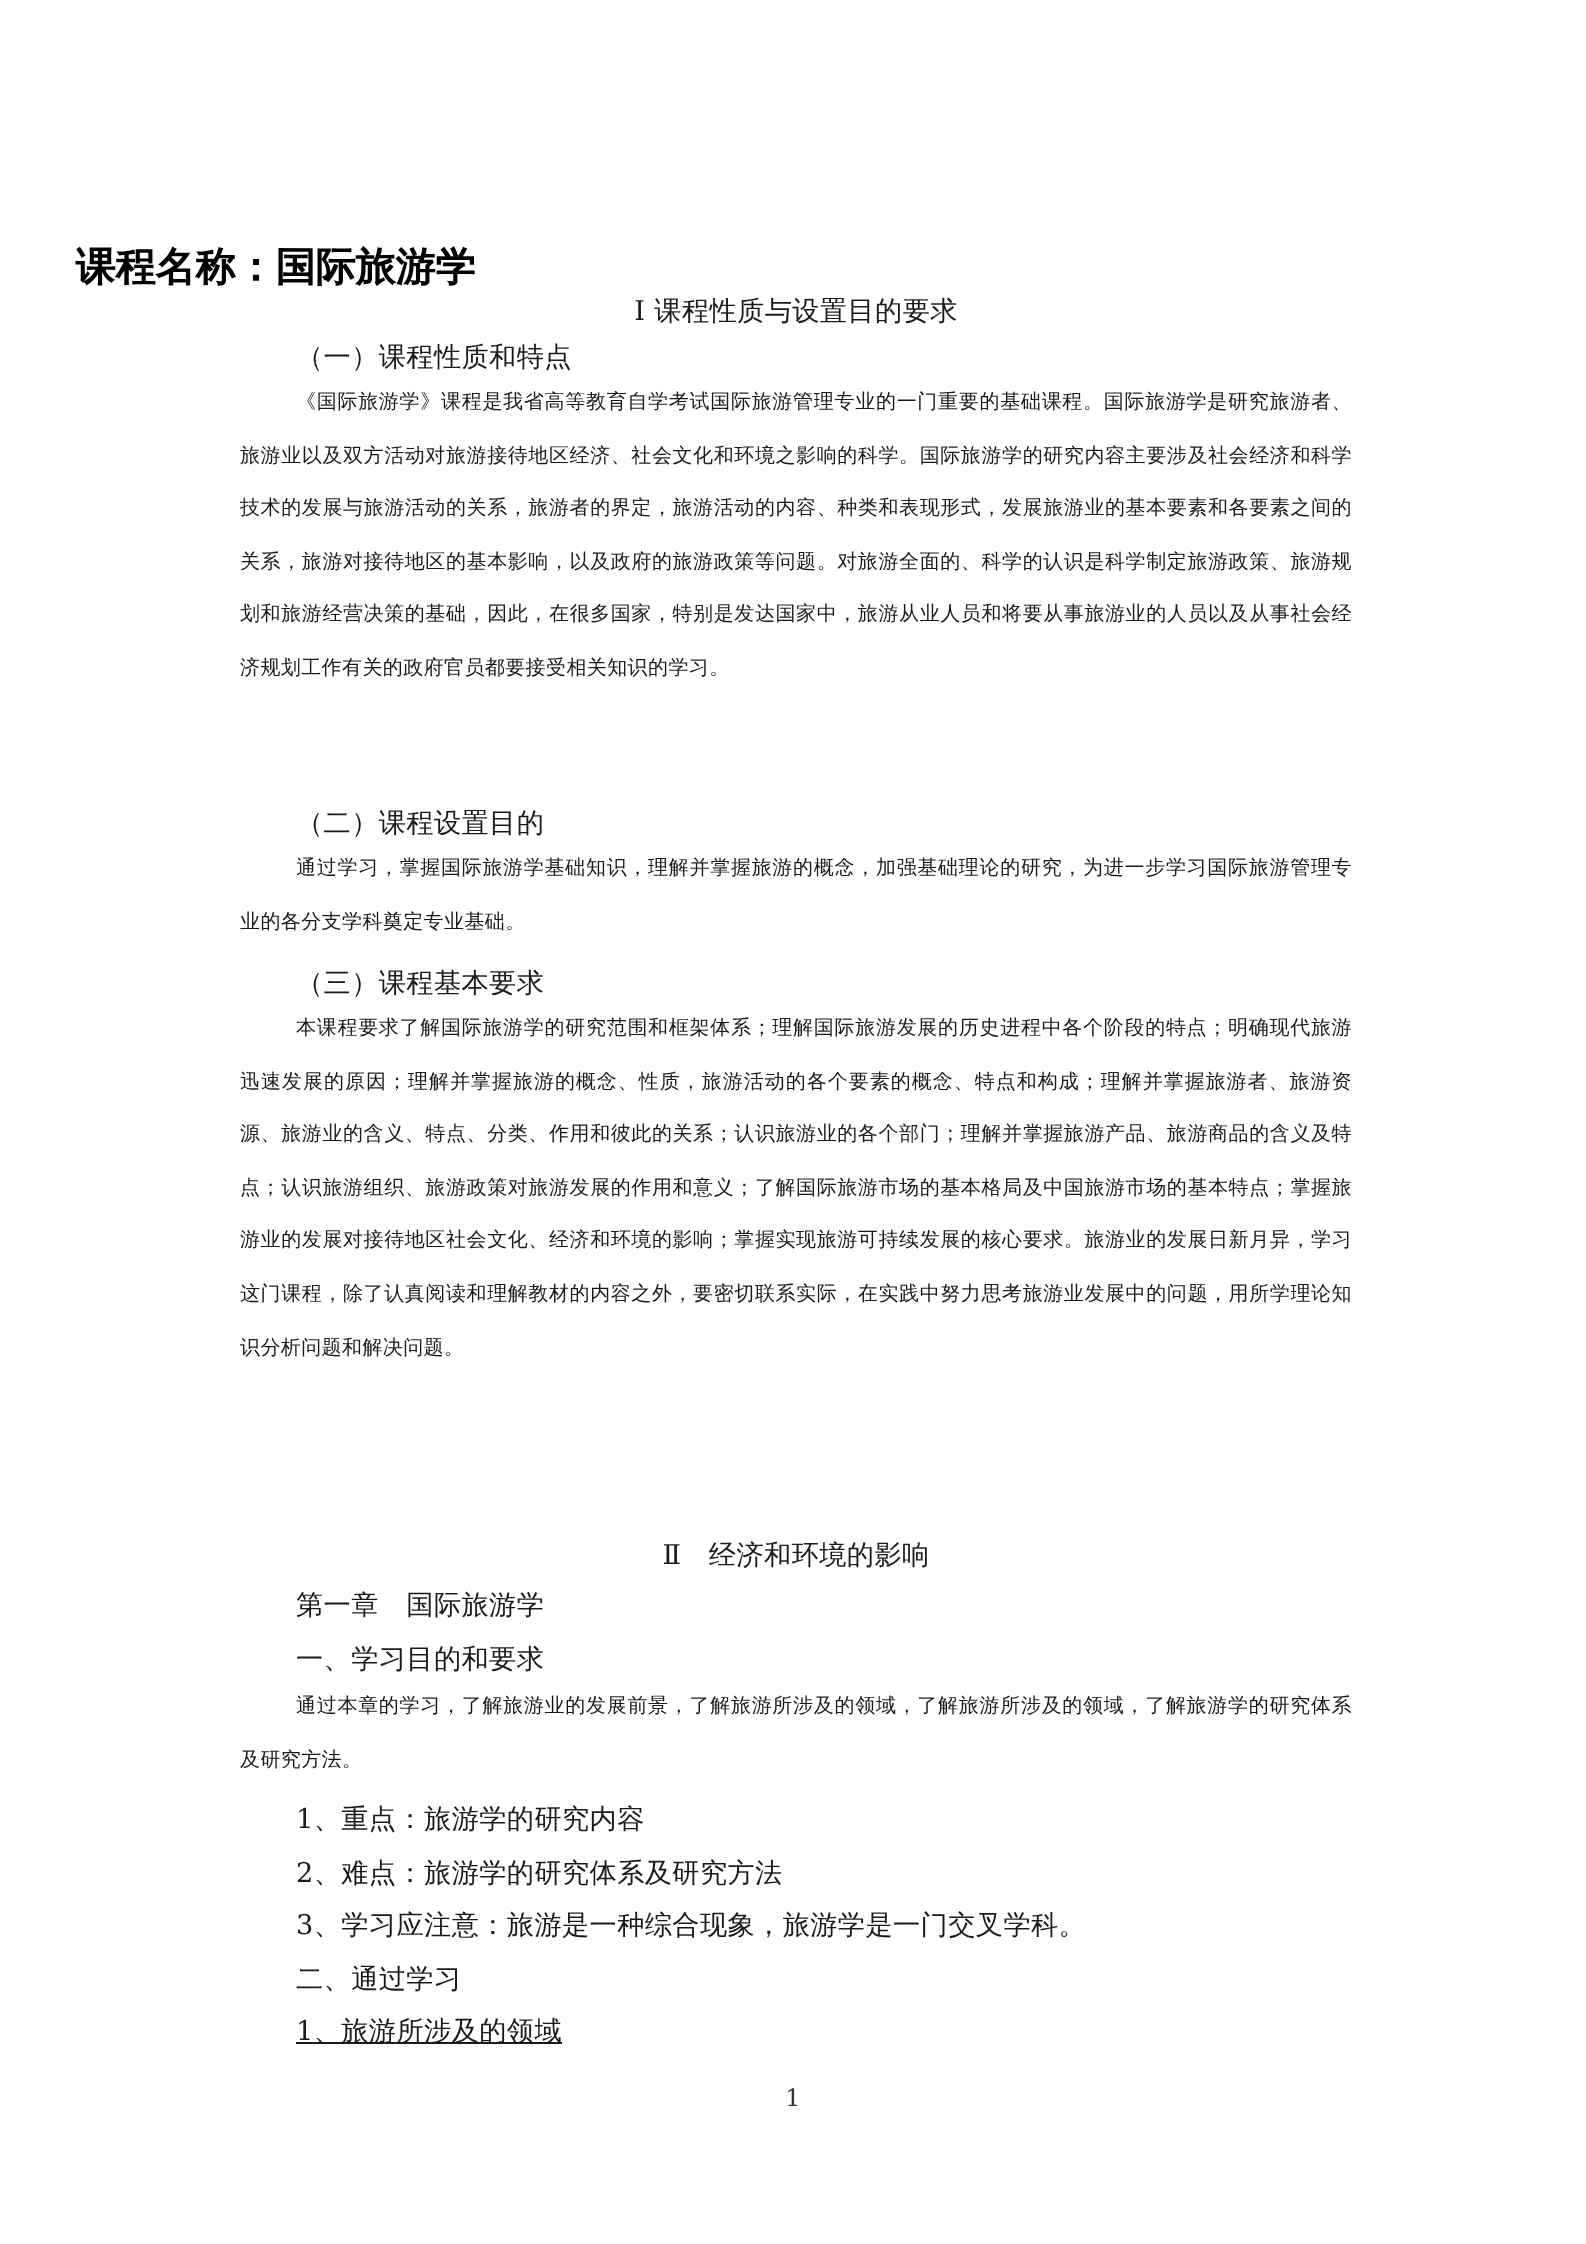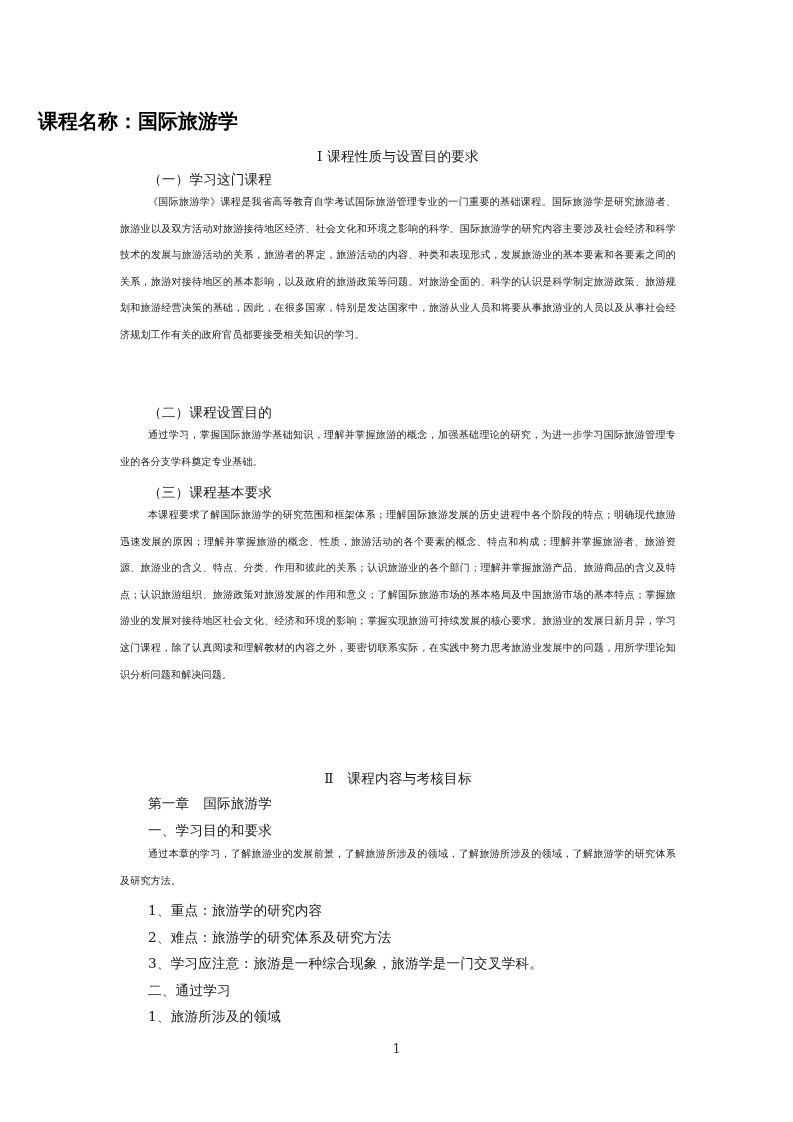--- a/index.html
+++ b/index.html
@@ -2,54 +2,54 @@
 <html><head>
 <meta charset="utf-8">
 <style>
   html, body { margin: 0; padding: 0; background: #ffffff; }
   body { width: 793px; height: 1122px; position: relative; overflow: hidden;
          font-family: "DejaVu Serif", "Liberation Serif", serif; color: #1a1a1a; }
   .page { position: absolute; left: 120px; top: 0; width: 556px; }
   .title-row { position: absolute; top: 104px; left: 38px; width: 520px; height: 30px;
                font-family: "DejaVu Sans", "Liberation Sans", sans-serif; font-weight: bold;
                font-size: 20px; color: #000; }
-  .title-left { position: absolute; left: 0; top: 4px; }
+  .title-left { position: absolute; left: 0; top: 16px; }
   .title-right { position: absolute; left: 330px; top: 0; }
   .line { position: absolute; left: 0; width: 556px; font-size: 13.6px; line-height: 20px;
           white-space: nowrap; letter-spacing: 0.2px; }
   .center { text-align: center; }
   .indent { padding-left: 28px; box-sizing: border-box; }
   .para { position: absolute; left: 0; width: 556px; font-size: 10px; line-height: 26.6px;
           text-align: justify; text-indent: 28px; letter-spacing: 0.2px; }
   .pagenum { position: absolute; top: 1042px; left: 0; width: 793px; text-align: center;
              font-size: 12px; color: #333; }
 </style>
 </head>
 <body>
 
 <div class="title-row">
   <span class="title-left">课程名称：国际旅游学</span>
 </div>
 
 <div class="page">
   <div class="line center" style="top:146px;text-align:center;">I 课程性质与设置目的要求</div>
-  <div class="line indent" style="top:169px;">（一）学习这门课程</div>
+  <div class="line indent" style="top:169px;">（一）课程性质和特点</div>
   <div class="para" style="top:189px;">《国际旅游学》课程是我省高等教育自学考试国际旅游管理专业的一门重要的基础课程。国际旅游学是研究旅游者、旅游业以及双方活动对旅游接待地区经济、社会文化和环境之影响的科学。国际旅游学的研究内容主要涉及社会经济和科学技术的发展与旅游活动的关系，旅游者的界定，旅游活动的内容、种类和表现形式，发展旅游业的基本要素和各要素之间的关系，旅游对接待地区的基本影响，以及政府的旅游政策等问题。对旅游全面的、科学的认识是科学制定旅游政策、旅游规划和旅游经营决策的基础，因此，在很多国家，特别是发达国家中，旅游从业人员和将要从事旅游业的人员以及从事社会经济规划工作有关的政府官员都要接受相关知识的学习。</div>
 
   <div class="line indent" style="top:402px;">（二）课程设置目的</div>
   <div class="para" style="top:422px;">通过学习，掌握国际旅游学基础知识，理解并掌握旅游的概念，加强基础理论的研究，为进一步学习国际旅游管理专业的各分支学科奠定专业基础。</div>
 
   <div class="line indent" style="top:482px;">（三）课程基本要求</div>
   <div class="para" style="top:502px;">本课程要求了解国际旅游学的研究范围和框架体系；理解国际旅游发展的历史进程中各个阶段的特点；明确现代旅游迅速发展的原因；理解并掌握旅游的概念、性质，旅游活动的各个要素的概念、特点和构成；理解并掌握旅游者、旅游资源、旅游业的含义、特点、分类、作用和彼此的关系；认识旅游业的各个部门；理解并掌握旅游产品、旅游商品的含义及特点；认识旅游组织、旅游政策对旅游发展的作用和意义；了解国际旅游市场的基本格局及中国旅游市场的基本特点；掌握旅游业的发展对接待地区社会文化、经济和环境的影响；掌握实现旅游可持续发展的核心要求。旅游业的发展日新月异，学习这门课程，除了认真阅读和理解教材的内容之外，要密切联系实际，在实践中努力思考旅游业发展中的问题，用所学理论知识分析问题和解决问题。</div>
 
-  <div class="line center" style="top:768px;">Ⅱ　课程内容与考核目标</div>
+  <div class="line center" style="top:768px;">Ⅱ　经济和环境的影响</div>
   <div class="line indent" style="top:793px;">第一章　国际旅游学</div>
   <div class="line indent" style="top:820px;">一、学习目的和要求</div>
   <div class="para" style="top:841px;">通过本章的学习，了解旅游业的发展前景，了解旅游所涉及的领域，了解旅游所涉及的领域，了解旅游学的研究体系及研究方法。</div>
 
   <div class="line indent" style="top:900px;">1、重点：旅游学的研究内容</div>
   <div class="line indent" style="top:927px;">2、难点：旅游学的研究体系及研究方法</div>
   <div class="line indent" style="top:953px;">3、学习应注意：旅游是一种综合现象，旅游学是一门交叉学科。</div>
   <div class="line indent" style="top:980px;">二、通过学习</div>
-  <div class="line indent" style="top:1006px;">1、旅游所涉及的领域</div>
+  <div class="line indent" style="top:1006px;text-decoration:underline;">1、旅游所涉及的领域</div>
 </div>
 
 <div class="pagenum">1</div>
 
 </body></html>

